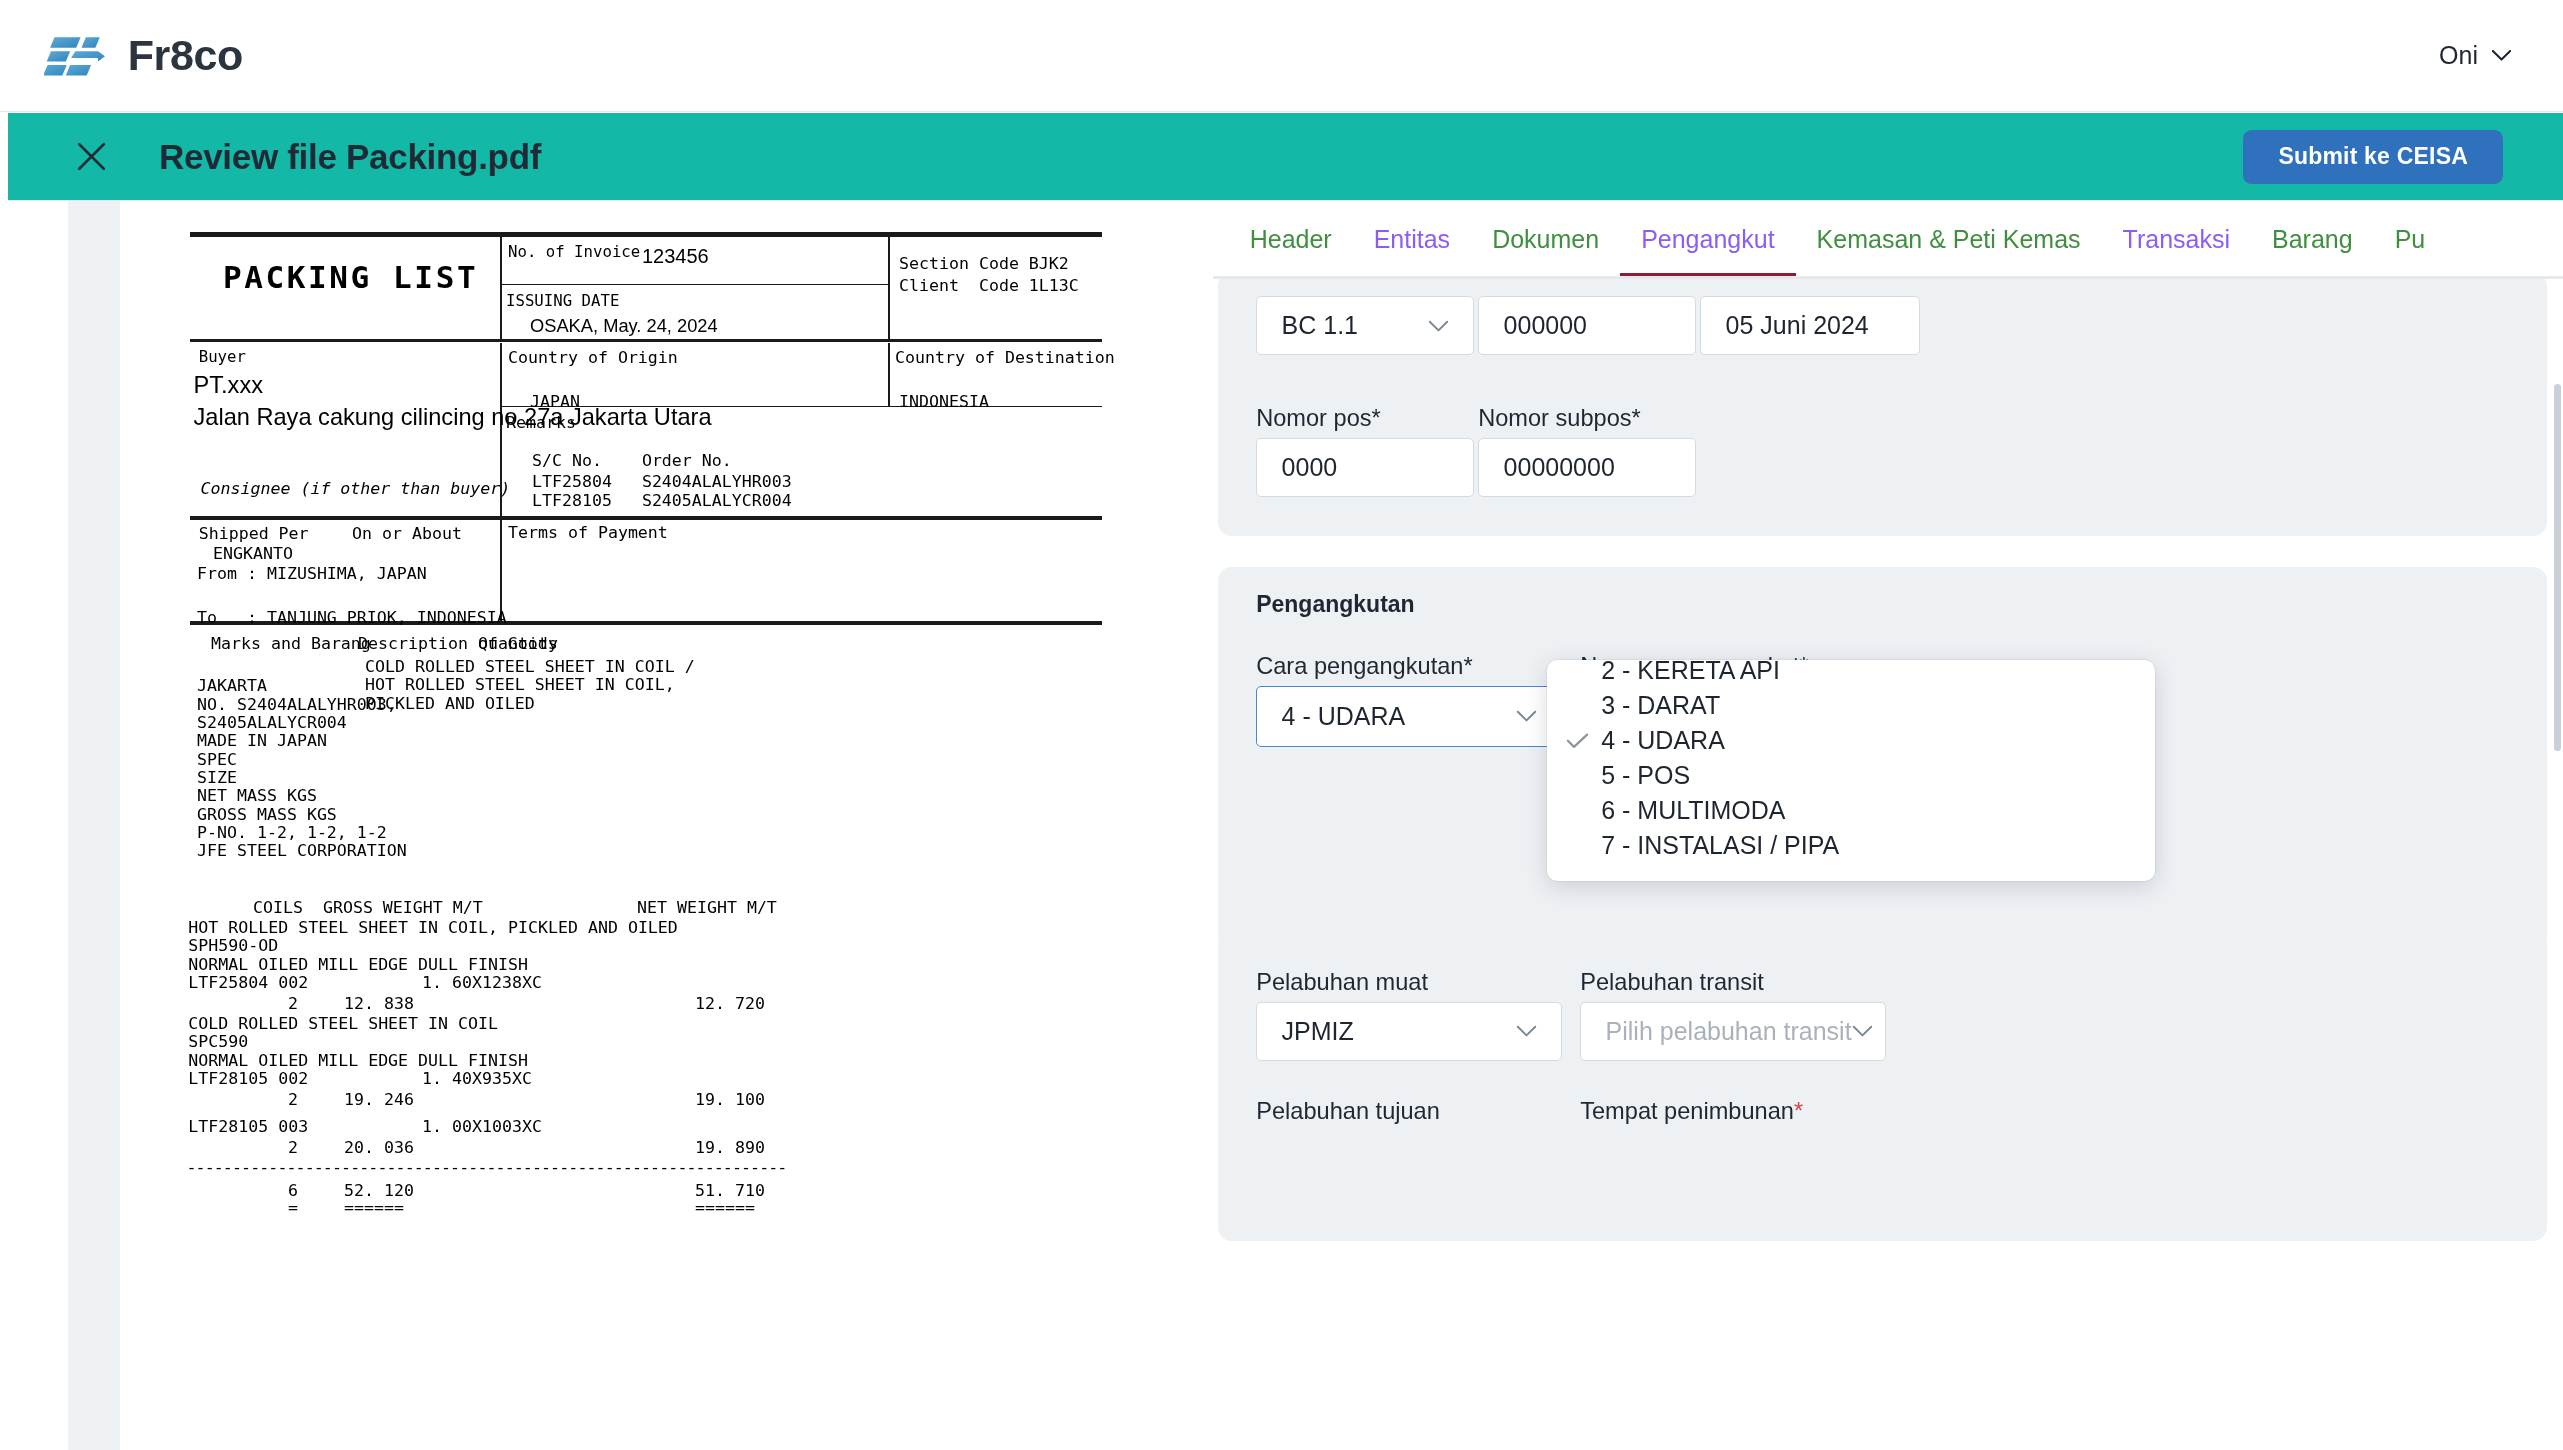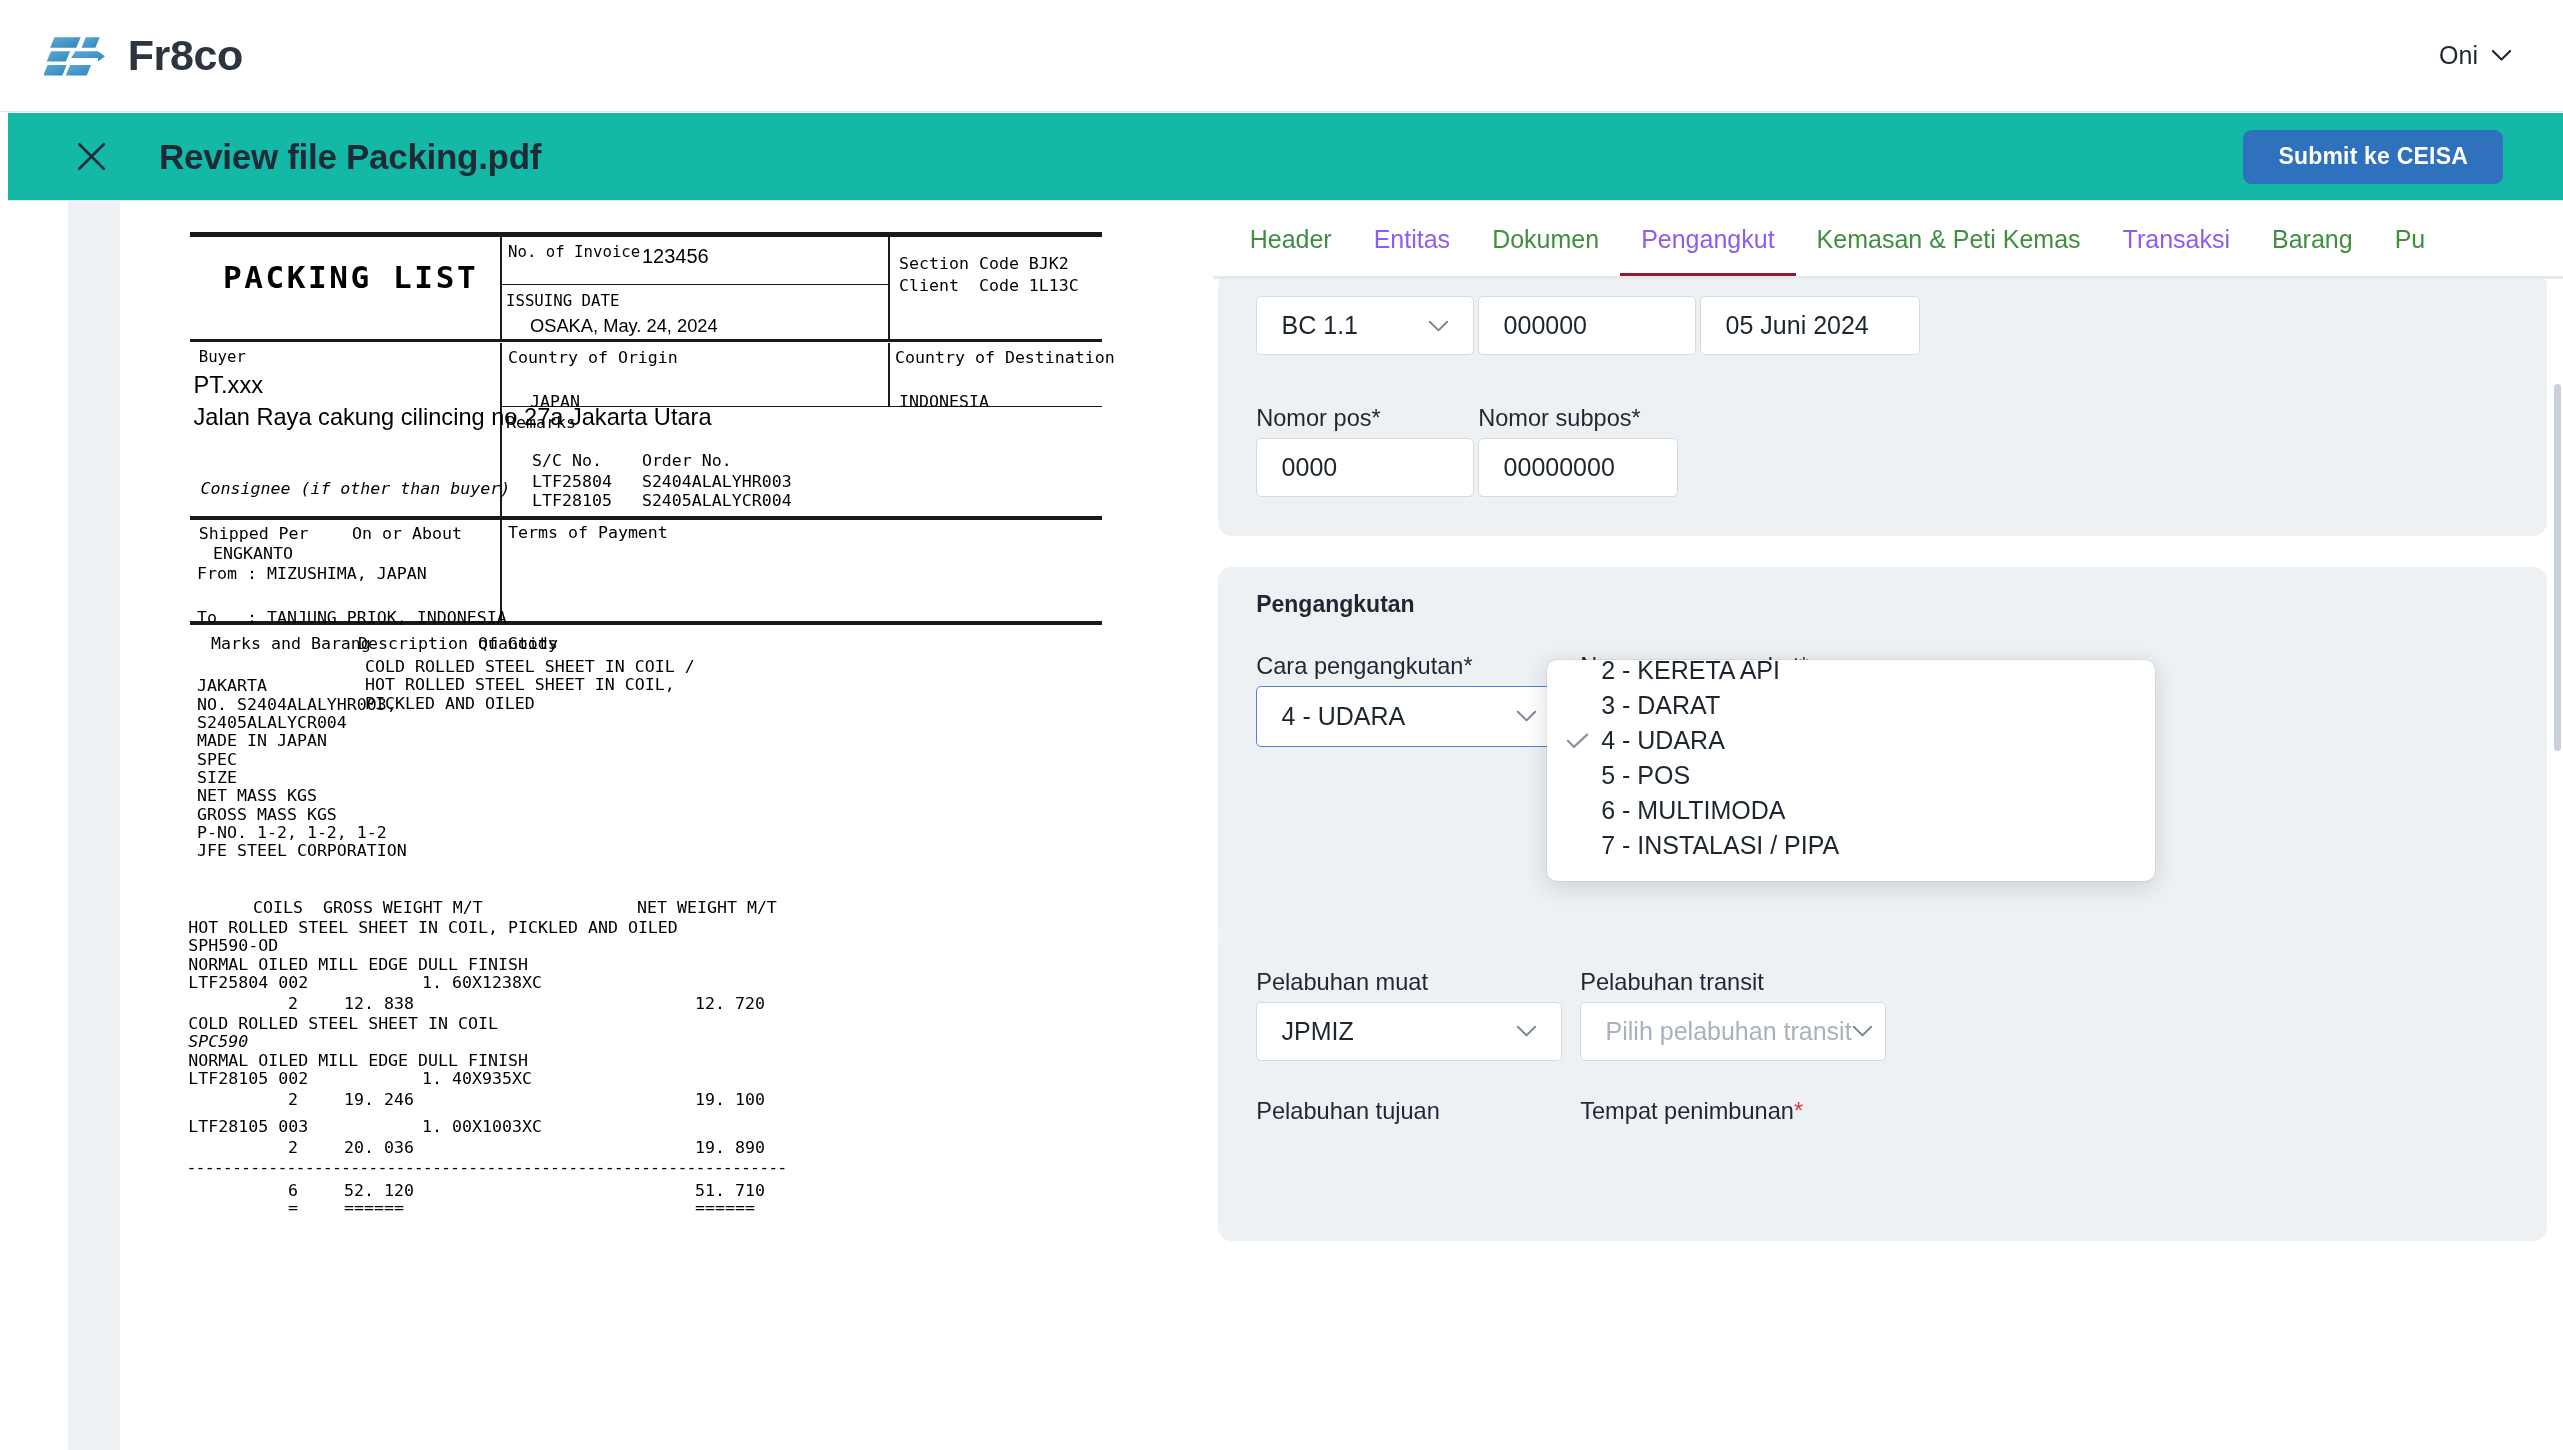--- a/index.html
+++ b/index.html
@@ -318,21 +318,21 @@
         <div class="pl-txt mono" style="left:-1.7px;top:701px;font-size:16.6px;">HOT ROLLED STEEL SHEET IN COIL, PICKLED AND OILED</div>
         <div class="pl-txt mono" style="left:-1.7px;top:719px;font-size:16.6px;">SPH590-OD</div>
         <div class="pl-txt mono" style="left:-1.7px;top:738px;font-size:16.6px;">NORMAL OILED MILL EDGE DULL FINISH</div>
         <div class="pl-txt mono" style="left:-1.7px;top:756px;font-size:16.6px;">LTF25804 002</div>
         <div class="pl-txt mono" style="left:232px;top:756px;font-size:16.6px;">1. 60X1238XC</div>
         <div class="pl-txt mono" style="left:98px;top:777px;font-size:16.6px;">2</div>
         <div class="pl-txt mono" style="left:154px;top:777px;font-size:16.6px;">12. 838</div>
         <div class="pl-txt mono" style="left:505px;top:777px;font-size:16.6px;">12. 720</div>
 
         <div class="pl-txt mono" style="left:-1.7px;top:797px;font-size:16.6px;">COLD ROLLED STEEL SHEET IN COIL</div>
-        <div class="pl-txt mono" style="left:-1.7px;top:815px;font-size:16.6px;font-style:italic;">SPC590</div>
+        <div class="pl-txt mono" style="left:-1.7px;top:815px;font-size:16.6px;">SPC590</div>
         <div class="pl-txt mono" style="left:-1.7px;top:834px;font-size:16.6px;">NORMAL OILED MILL EDGE DULL FINISH</div>
         <div class="pl-txt mono" style="left:-1.7px;top:852px;font-size:16.6px;">LTF28105 002</div>
         <div class="pl-txt mono" style="left:232px;top:852px;font-size:16.6px;">1. 40X935XC</div>
         <div class="pl-txt mono" style="left:98px;top:873px;font-size:16.6px;">2</div>
         <div class="pl-txt mono" style="left:154px;top:873px;font-size:16.6px;">19. 246</div>
         <div class="pl-txt mono" style="left:505px;top:873px;font-size:16.6px;">19. 100</div>
 
         <div class="pl-txt mono" style="left:-1.7px;top:900px;font-size:16.6px;">LTF28105 003</div>
         <div class="pl-txt mono" style="left:232px;top:900px;font-size:16.6px;">1. 00X1003XC</div>
         <div class="pl-txt mono" style="left:98px;top:921px;font-size:16.6px;">2</div>
@@ -380,21 +380,21 @@
         <div class="input" style="left:482px;top:24.4px;width:220px;height:59px;">
           <span class="val">05 Juni 2024</span>
         </div>
 
         <div class="fld-label" style="left:38px;top:133px;">Nomor pos*</div>
         <div class="input" style="left:38px;top:166px;width:218px;height:59px;">
           <span class="val">0000</span>
         </div>
 
         <div class="fld-label" style="left:260px;top:133px;">Nomor subpos*</div>
-        <div class="input" style="left:260px;top:166px;width:200px;height:59px;">
+        <div class="input" style="left:260px;top:166px;width:218px;height:59px;">
           <span class="val">00000000</span>
         </div>
       </div>
 
       <div class="card" style="top:288px;height:380px;">
         <div class="section-title" style="left:38px;top:24.4px;">Pengangkutan</div>
 
         <div class="fld-label" style="left:38px;top:86px;">Cara pengangkutan*</div>
         <div class="input focused" style="left:38px;top:119px;width:306px;height:61px;">
           <span class="val">4 - UDARA</span>

